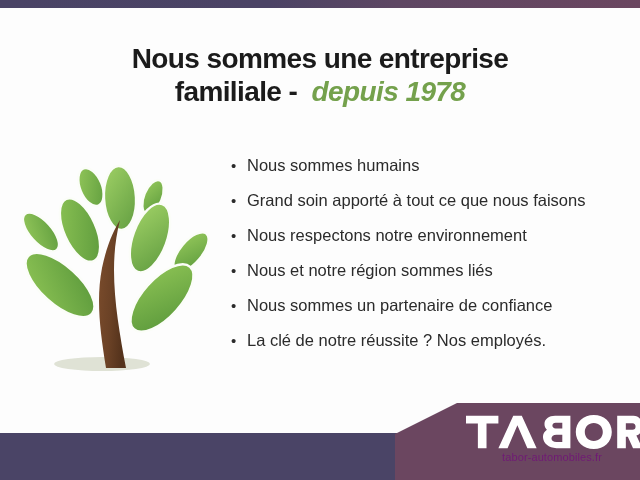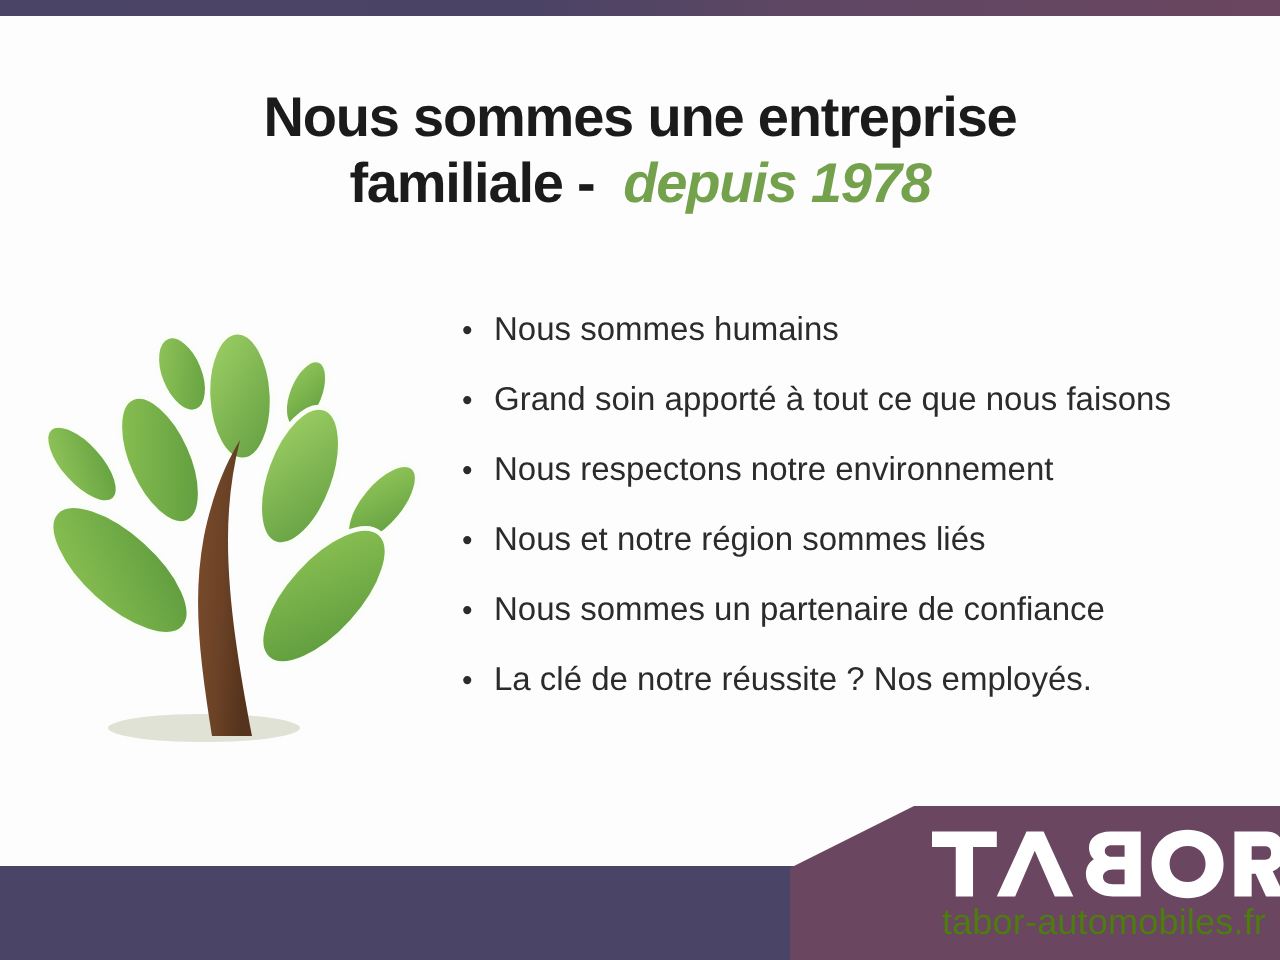--- a/index.html
+++ b/index.html
@@ -100,23 +100,23 @@
     text-align: center;
   }
   .logo-word {
     display: block;
     height: 36px;
     line-height: 36px;
   }
   .logo-tagline {
     display: block;
     margin-top: 1px;
-    font-size: 18px;
+    font-size: 11px;
     letter-spacing: 0.1px;
-    color: #4d7c0f;
+    color: #701a75;
     white-space: nowrap;
   }
 </style>
 </head>
 <body>
 
 <div id="slide">
 
   <div class="top-strip"></div>
 

